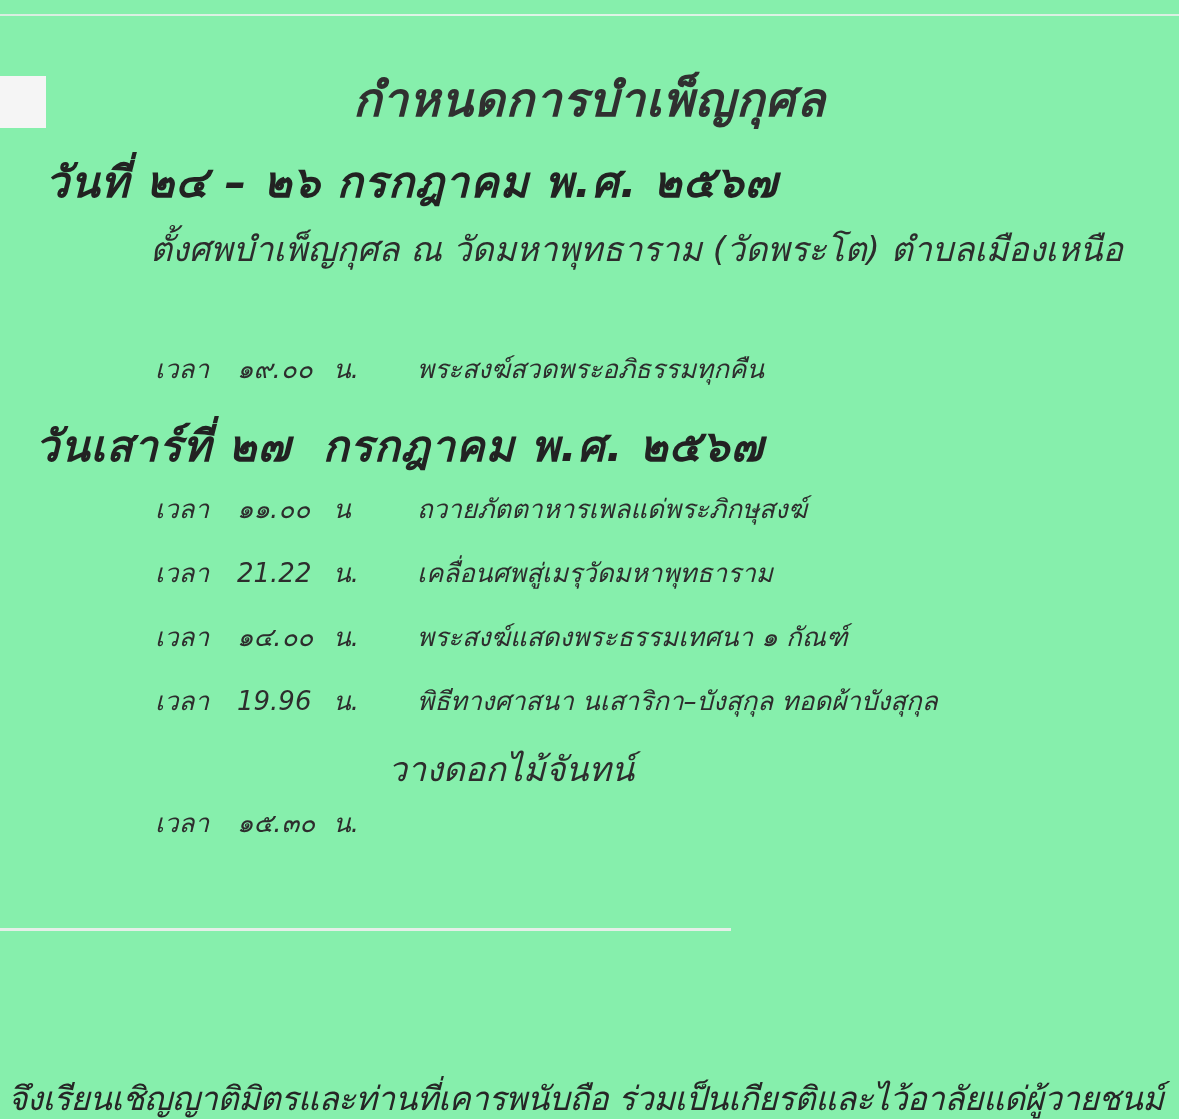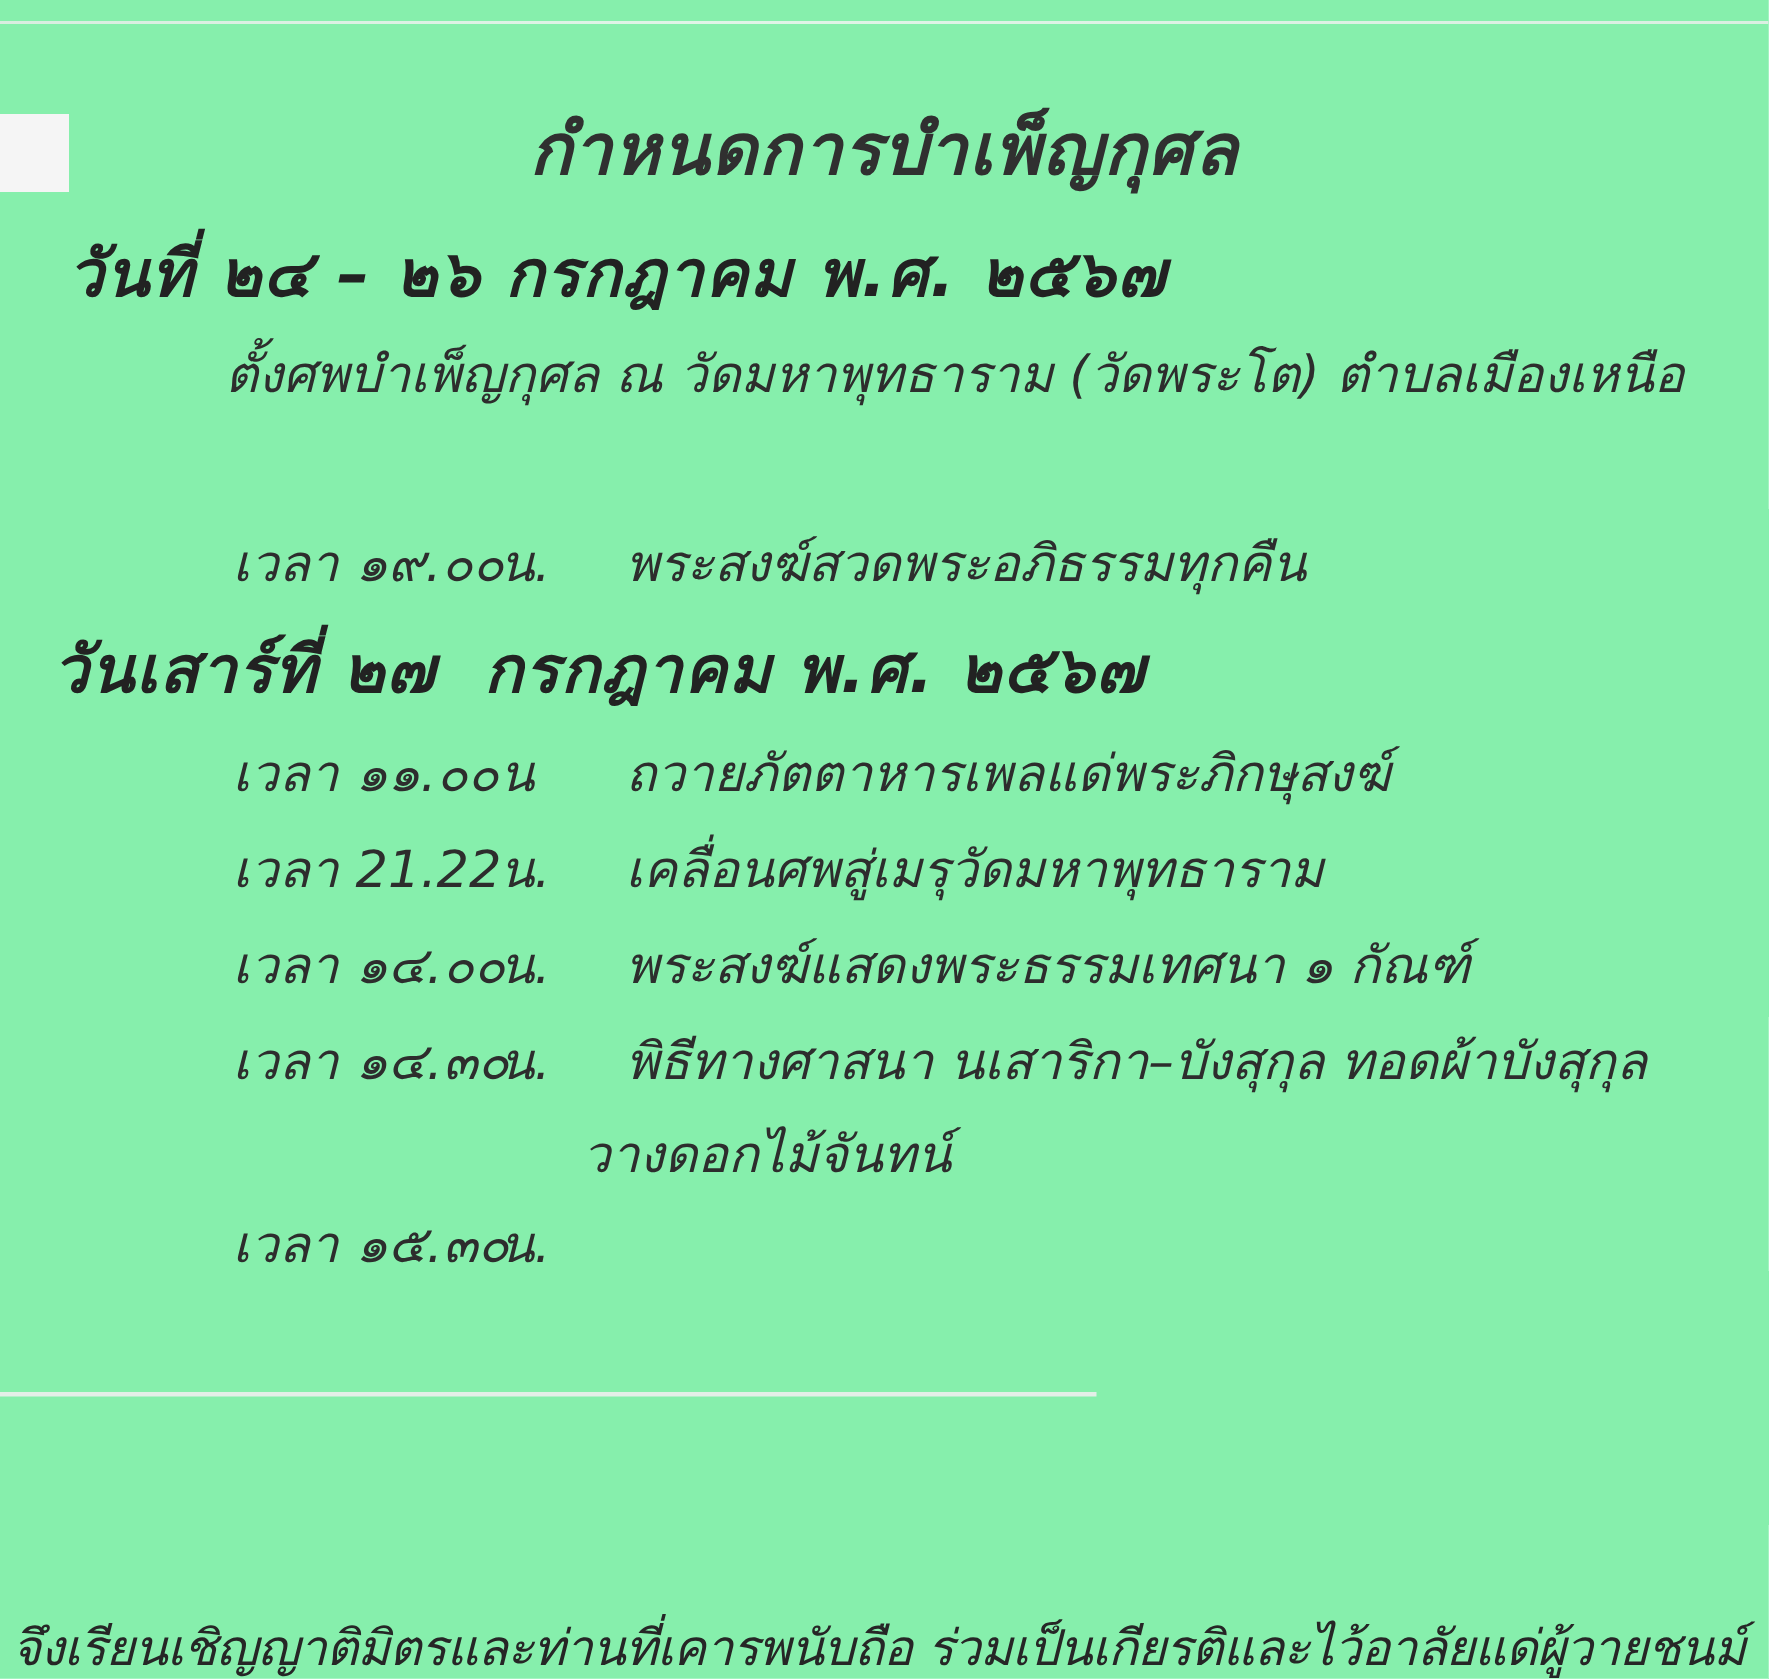--- a/index.html
+++ b/index.html
@@ -43,21 +43,21 @@
   .heading-2 { left: 35px; top: 412px; }
   .body-line {
     position: absolute; margin: 0;
     font-size: 34px; font-weight: 400; color: #2d2d2d;
   }
   .loc-line-1 { left: 150px; top: 222px; }
   .loc-line-2 { left: 148px; top: 288px; }
   .sched-row {
     position: absolute; left: 155px;
     display: flex; align-items: baseline;
-    font-size: 34px; color: #2d2d2d;
+    font-size: 26px; color: #2d2d2d;
   }
   .col-label { display: inline-block; width: 82px; }
   .col-time  { display: inline-block; width: 96px; }
   .col-unit  { display: inline-block; width: 84px; }
   .col-activity { display: inline-block; }
   .row-0 { top: 348px; }
   .row-1 { top: 488px; }
   .row-2 { top: 552px; }
   .row-3 { top: 616px; }
   .row-4 { top: 680px; }
@@ -110,21 +110,21 @@
 
   <div class="sched-row row-3">
     <span class="col-label">เวลา</span>
     <span class="col-time">๑๔.๐๐</span>
     <span class="col-unit">น.</span>
     <span class="col-activity">พระสงฆ์แสดงพระธรรมเทศนา ๑ กัณฑ์</span>
   </div>
 
   <div class="sched-row row-4">
     <span class="col-label">เวลา</span>
-    <span class="col-time">๑๔.๓๐</span>
+    <span class="col-time">19.96</span>
     <span class="col-unit">น.</span>
     <span class="col-activity">พิธีทางศาสนา นเสาริกา–บังสุกุล ทอดผ้าบังสุกุล</span>
   </div>
 
   <p class="body-line cont-line">วางดอกไม้จันทน์</p>
 
   <div class="sched-row row-5">
     <span class="col-label">เวลา</span>
     <span class="col-time">๑๕.๓๐</span>
     <span class="col-unit">น.</span>

